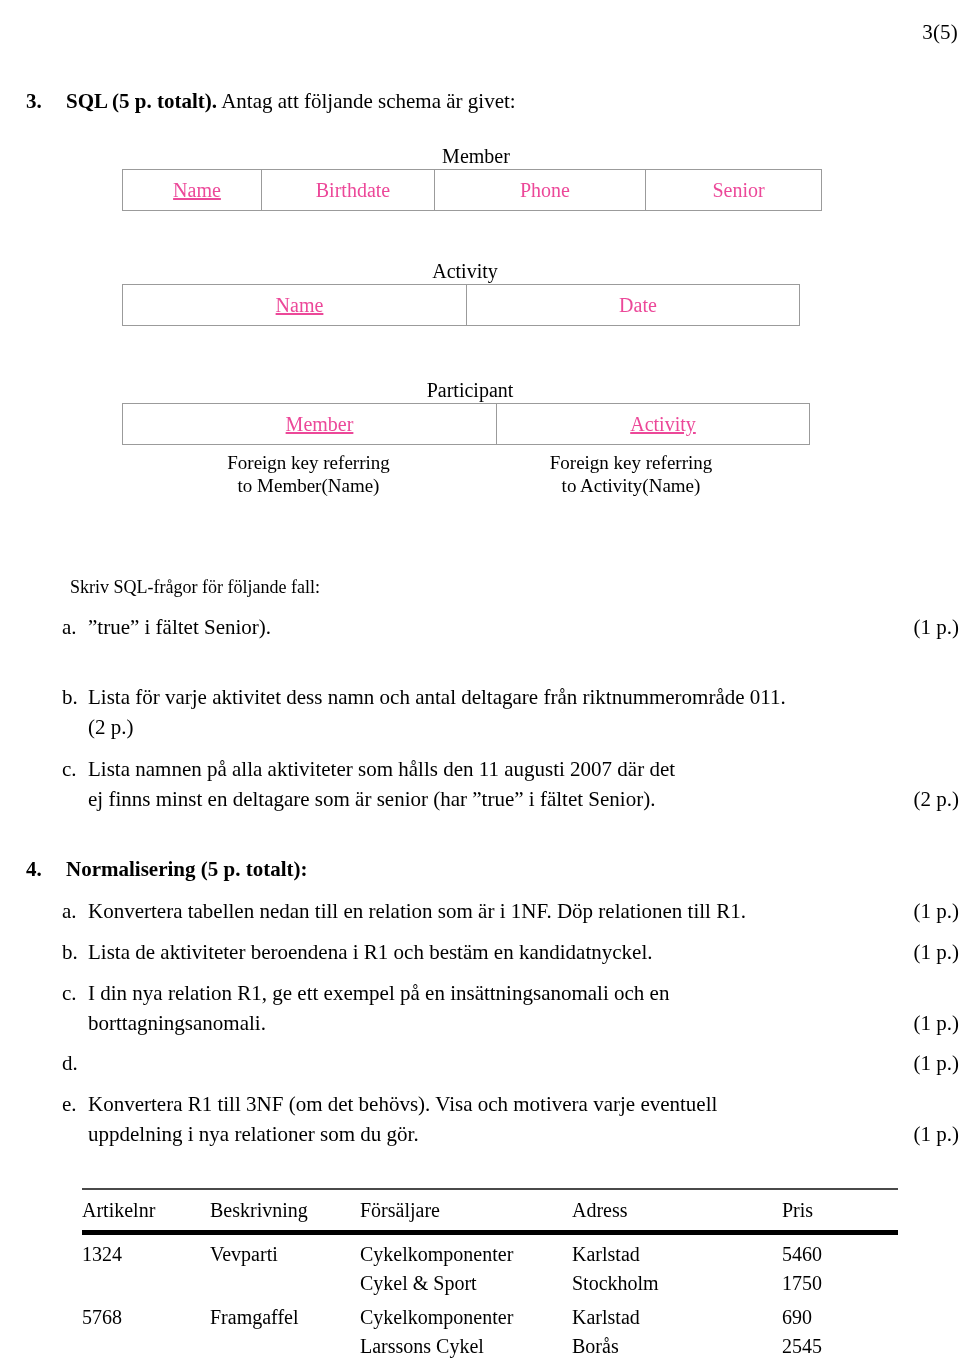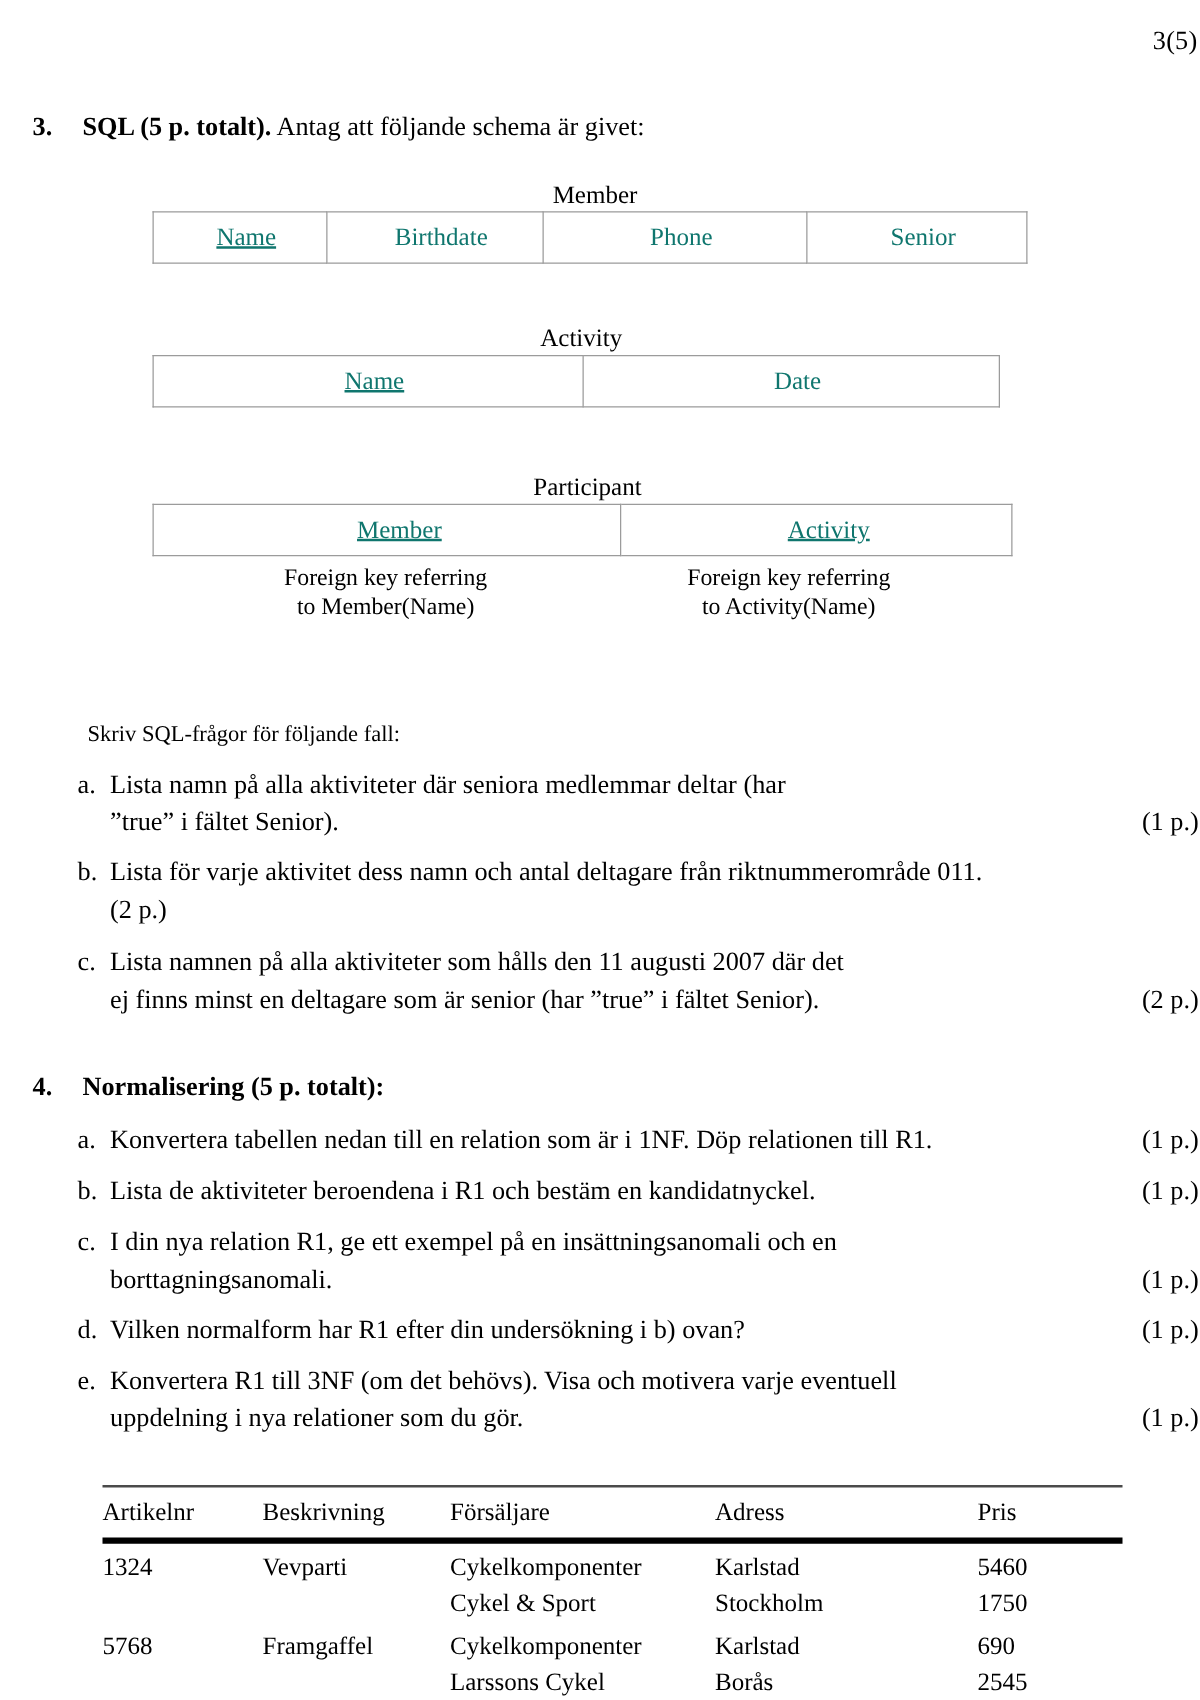--- a/index.html
+++ b/index.html
@@ -70,21 +70,21 @@
     border-collapse: collapse;
     table-layout: fixed;
   }
   .schema-table td {
     border: 1px solid #9b9b9b;
     height: 40px;
     padding: 0 0 0 10px;
     font-size: 20px;
     line-height: 24px;
     vertical-align: middle;
-    color: #0f766e;
+    color: #ec4899;
   }
   .schema-table td span.key {
     text-decoration: underline;
   }
   .fk-row {
     display: flex;
     font-size: 19px;
     line-height: 23px;
     margin-top: 6px;
     padding-left: 10px;
@@ -227,21 +227,20 @@
       <div class="fk-note" style="width:292px;">Foreign key referring
 to Activity(Name)</div>
     </div>
   </div>
 
   <div class="intro-line" style="top:558px;">Skriv SQL-frågor för följande fall:</div>
 
   <div class="qitem" style="top:596px;">
     <span class="marker">a.</span>
     <div class="qbody">
-      <div class="qline">Lista namn på alla aktiviteter där seniora medlemmar deltar (har</div>
       <div class="qline"><span>”true” i fältet Senior).</span><span class="pts">(1 p.)</span></div>
     </div>
   </div>
 
   <div class="qitem" style="top:666px;">
     <span class="marker">b.</span>
     <div class="qbody">
       <div class="qline">Lista för varje aktivitet dess namn och antal deltagare från riktnummerområde 011.</div>
       <div class="qline">(2 p.)</div>
     </div>
@@ -277,21 +276,21 @@
     <span class="marker">c.</span>
     <div class="qbody">
       <div class="qline">I din nya relation R1, ge ett exempel på en insättningsanomali och en</div>
       <div class="qline"><span>borttagningsanomali.</span><span class="pts">(1 p.)</span></div>
     </div>
   </div>
 
   <div class="qitem" style="top:1032px;">
     <span class="marker">d.</span>
     <div class="qbody">
-      <div class="qline"><span>Vilken normalform har R1 efter din undersökning i b) ovan?</span><span class="pts">(1 p.)</span></div>
+      <div class="qline"><span class="pts">(1 p.)</span></div>
     </div>
   </div>
 
   <div class="qitem" style="top:1073px;">
     <span class="marker">e.</span>
     <div class="qbody">
       <div class="qline">Konvertera R1 till 3NF (om det behövs). Visa och motivera varje eventuell</div>
       <div class="qline"><span>uppdelning i nya relationer som du gör.</span><span class="pts">(1 p.)</span></div>
     </div>
   </div>

